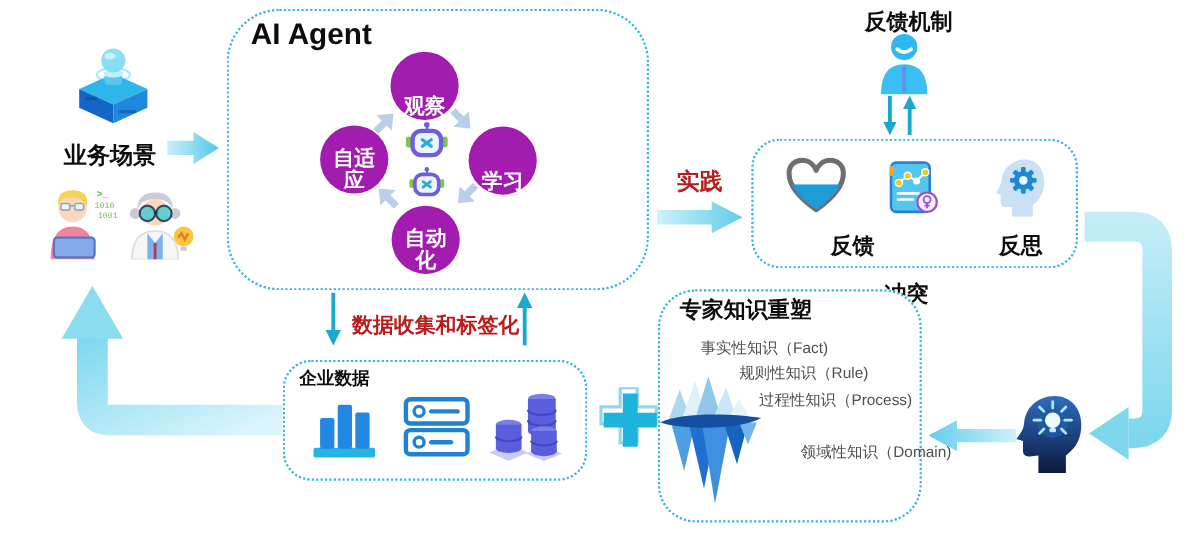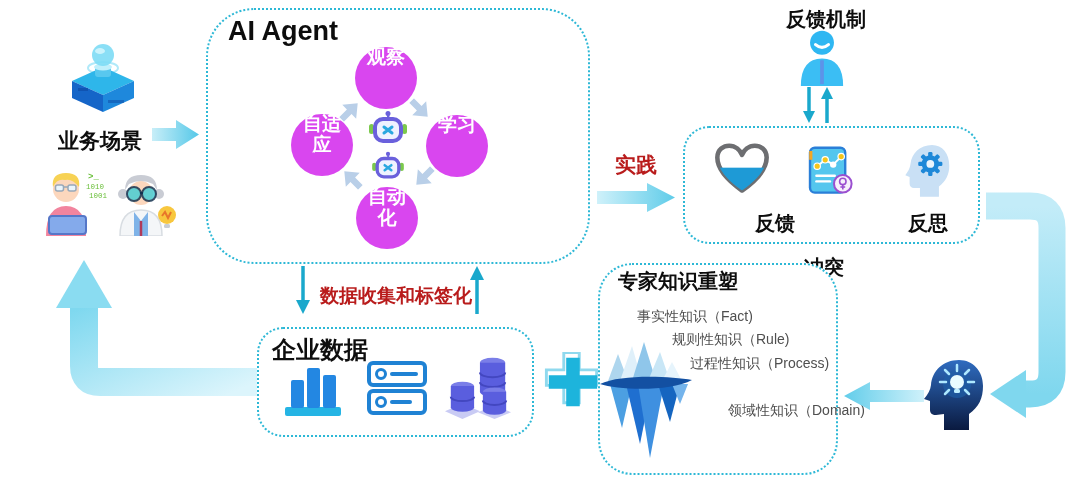--- a/index.html
+++ b/index.html
@@ -2,22 +2,22 @@
 <html><head>
 <meta charset="utf-8">
 <style>
   html,body{margin:0;padding:0;background:#fff;}
   .stage{position:relative;width:1080px;height:491px;background:#ffffff;overflow:hidden;
          font-family:"Liberation Sans","DejaVu Sans",sans-serif;}
   .abs{position:absolute;}
   .dashed-box{position:absolute;border:2px dotted #2db8d6;background:#fff;box-sizing:border-box;}
   .title-dark{position:absolute;font-weight:bold;color:#0d0d0d;white-space:nowrap;}
   .cyan-label{position:absolute;font-weight:bold;color:#b91c1c;white-space:nowrap;}
-  .circle{position:absolute;width:62px;height:62px;border-radius:50%;background:#d946ef;
-          display:flex;align-items:flex-start;justify-content:center;}
+  .circle{position:absolute;width:62px;height:62px;border-radius:50%;background:#a21caf;
+          display:flex;align-items:flex-end;justify-content:center;}
   .circle .t{width:46px;color:#fff;font-weight:bold;font-size:19px;line-height:1.08;
              text-align:center;word-break:break-all;}
   .icon-label{position:absolute;font-weight:bold;color:#0d0d0d;font-size:20px;white-space:nowrap;}
   .klevel{position:absolute;color:#4f4f4f;font-size:14px;font-weight:500;white-space:nowrap;}
   svg{display:block;}
 </style>
 </head>
 <body>
 
 <div class="stage">
@@ -205,21 +205,21 @@
     <line x1="9" y1="0" x2="9" y2="36" stroke="#1aa8cc" stroke-width="3.5"></line>
     <polygon points="2,34 16,34 9,48" fill="#1aa8cc"></polygon>
   </svg>
   <div class="cyan-label" style="left:320px;top:283px;font-size:19px;">数据收集和标签化</div>
   <svg class="abs" style="left:468px;top:266px;" width="18" height="48" viewBox="0 0 18 48">
     <line x1="9" y1="48" x2="9" y2="12" stroke="#1aa8cc" stroke-width="3.5"></line>
     <polygon points="2,14 16,14 9,0" fill="#1aa8cc"></polygon>
   </svg>
 
   <div class="dashed-box" style="left:257px;top:327px;width:277px;height:110px;border-radius:26px;"></div>
-  <div class="title-dark" style="left:272px;top:334px;font-size:24px;">企业数据</div>
+  <div class="title-dark" style="left:272px;top:334px;font-size:16px;">企业数据</div>
 
   <svg class="abs" style="left:281px;top:356px;" width="64" height="64" viewBox="0 0 64 64">
     <rect x="4" y="51" width="56" height="9" rx="2" fill="#25b4e4"></rect>
     <rect x="10" y="24" width="13" height="28" rx="2" fill="#2387e2"></rect>
     <rect x="26" y="12" width="13" height="40" rx="2" fill="#2387e2"></rect>
     <rect x="42" y="19" width="13" height="33" rx="2" fill="#2387e2"></rect>
   </svg>
 
   <svg class="abs" style="left:366px;top:360px;" width="62" height="56" viewBox="0 0 62 56">
     <rect x="3" y="3" width="56" height="22" rx="4" fill="#ffffff" stroke="#1f82d4" stroke-width="4"></rect>

